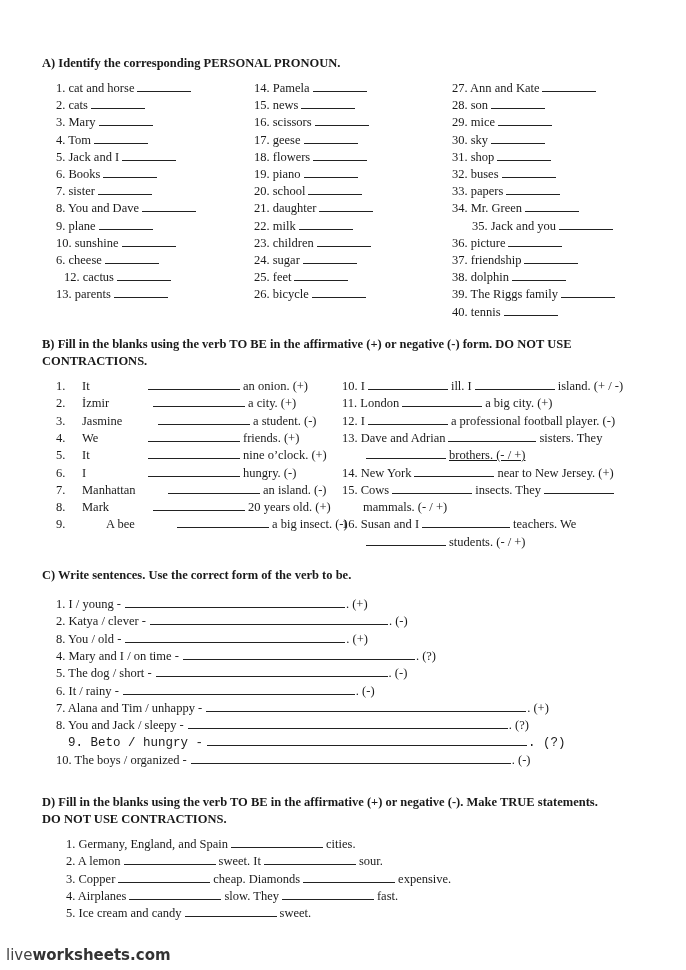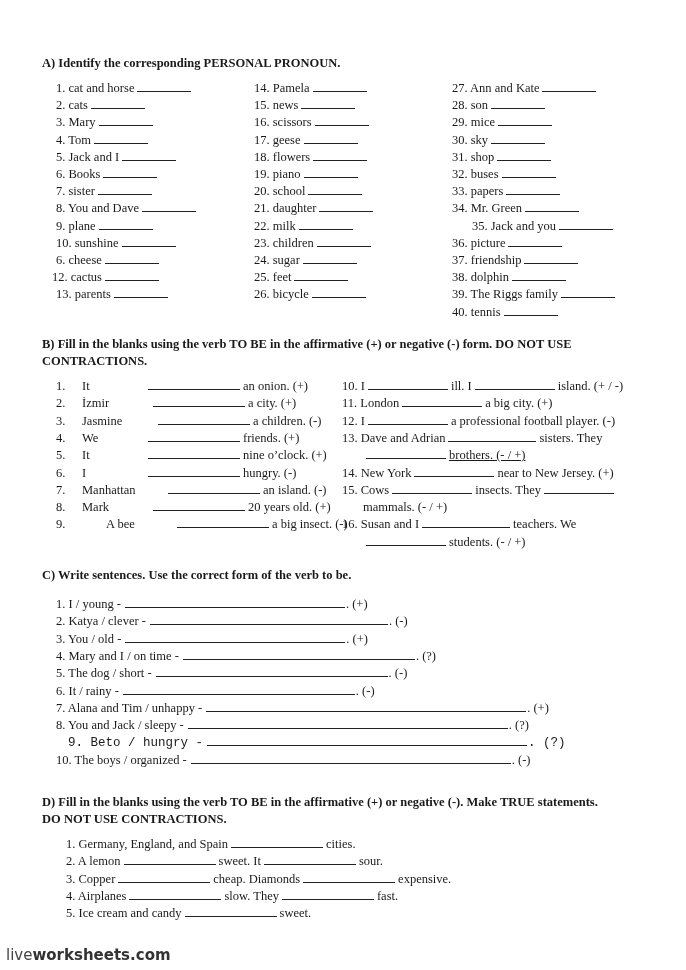--- a/index.html
+++ b/index.html
@@ -23,21 +23,21 @@
     <div class="row" style="left: 56px; top: 97.2px;"><span>2.  cats</span><span class="blank" style="width: 54px;"></span></div>
     <div class="row" style="left: 56px; top: 114.4px;"><span>3.  Mary</span><span class="blank" style="width: 54px;"></span></div>
     <div class="row" style="left: 56px; top: 131.6px;"><span>4.  Tom</span><span class="blank" style="width: 54px;"></span></div>
     <div class="row" style="left: 56px; top: 148.8px;"><span>5.  Jack and I</span><span class="blank" style="width: 54px;"></span></div>
     <div class="row" style="left: 56px; top: 166px;"><span>6.  Books</span><span class="blank" style="width: 54px;"></span></div>
     <div class="row" style="left: 56px; top: 183.2px;"><span>7.  sister</span><span class="blank" style="width: 54px;"></span></div>
     <div class="row" style="left: 56px; top: 200.4px;"><span>8.  You and Dave</span><span class="blank" style="width: 54px;"></span></div>
     <div class="row" style="left: 56px; top: 217.6px;"><span>9.  plane</span><span class="blank" style="width: 54px;"></span></div>
     <div class="row" style="left: 56px; top: 234.8px;"><span>10. sunshine</span><span class="blank" style="width: 54px;"></span></div>
     <div class="row" style="left: 56px; top: 252px;"><span>6. cheese</span><span class="blank" style="width: 54px;"></span></div>
-    <div class="row" style="left: 52px; top: 269.2px;"><span>12. cactus</span><span class="blank" style="width: 54px;"></span></div>
+    <div class="row" style="left: 64px; top: 269.2px;"><span>12. cactus</span><span class="blank" style="width: 54px;"></span></div>
     <div class="row" style="left: 56px; top: 286.4px;"><span>13. parents</span><span class="blank" style="width: 54px;"></span></div>
   </div>
 <div id="colA1">
     <div class="row" style="left: 254px; top: 80px;"><span>14. Pamela</span><span class="blank" style="width: 54px;"></span></div>
     <div class="row" style="left: 254px; top: 97.2px;"><span>15. news</span><span class="blank" style="width: 54px;"></span></div>
     <div class="row" style="left: 254px; top: 114.4px;"><span>16. scissors</span><span class="blank" style="width: 54px;"></span></div>
     <div class="row" style="left: 254px; top: 131.6px;"><span>17. geese</span><span class="blank" style="width: 54px;"></span></div>
     <div class="row" style="left: 254px; top: 148.8px;"><span>18. flowers</span><span class="blank" style="width: 54px;"></span></div>
     <div class="row" style="left: 254px; top: 166px;"><span>19. piano</span><span class="blank" style="width: 54px;"></span></div>
     <div class="row" style="left: 254px; top: 183.2px;"><span>20. school</span><span class="blank" style="width: 54px;"></span></div>
@@ -63,21 +63,21 @@
     <div class="row" style="left: 452px; top: 269.2px;"><span>38. dolphin</span><span class="blank" style="width: 54px;"></span></div>
     <div class="row" style="left: 452px; top: 286.4px;"><span>39. The Riggs family</span><span class="blank" style="width: 54px;"></span></div>
     <div class="row" style="left: 452px; top: 303.6px;"><span>40. tennis</span><span class="blank" style="width: 54px;"></span></div>
   </div>
 
 <div class="abs heading" style="left:42px;top:336px;">B) Fill in the blanks using the verb TO BE in the affirmative (+) or negative (-) form. DO NOT USE</div>
 <div class="abs heading" style="left:42px;top:353px;">CONTRACTIONS.</div>
 <div id="colBL">
     <div class="row" style="left: 56px; top: 378px;"><span class="num" style="width: 26px;">1.</span><span style="display: inline-block; width: 63px;">It</span><span class="blank" style="width: 92px;"></span><span>an onion. (+)</span></div>
     <div class="row" style="left: 56px; top: 395.3px;"><span class="num" style="width: 26px;">2.</span><span style="display: inline-block; width: 68px;">İzmir</span><span class="blank" style="width: 92px;"></span><span>a city. (+)</span></div>
-    <div class="row" style="left: 56px; top: 412.6px;"><span class="num" style="width: 26px;">3.</span><span style="display: inline-block; width: 73px;">Jasmine</span><span class="blank" style="width: 92px;"></span><span>a children. (-)</span></div>
+    <div class="row" style="left: 56px; top: 412.6px;"><span class="num" style="width: 26px;">3.</span><span style="display: inline-block; width: 73px;">Jasmine</span><span class="blank" style="width: 92px;"></span><span>a student. (-)</span></div>
     <div class="row" style="left: 56px; top: 429.9px;"><span class="num" style="width: 26px;">4.</span><span style="display: inline-block; width: 63px;">We</span><span class="blank" style="width: 92px;"></span><span>friends. (+)</span></div>
     <div class="row" style="left: 56px; top: 447.2px;"><span class="num" style="width: 26px;">5.</span><span style="display: inline-block; width: 63px;">It</span><span class="blank" style="width: 92px;"></span><span>nine o’clock. (+)</span></div>
     <div class="row" style="left: 56px; top: 464.5px;"><span class="num" style="width: 26px;">6.</span><span style="display: inline-block; width: 63px;">I</span><span class="blank" style="width: 92px;"></span><span>hungry. (-)</span></div>
     <div class="row" style="left: 56px; top: 481.8px;"><span class="num" style="width: 26px;">7.</span><span style="display: inline-block; width: 83px;">Manhattan</span><span class="blank" style="width: 92px;"></span><span>an island. (-)</span></div>
     <div class="row" style="left: 56px; top: 499.1px;"><span class="num" style="width: 26px;">8.</span><span style="display: inline-block; width: 68px;">Mark</span><span class="blank" style="width: 92px;"></span><span>20 years old. (+)</span></div>
     <div class="row" style="left: 56px; top: 516.4px;"><span class="num" style="width: 26px;">9.</span><span style="display: inline-block; width: 68px; margin-left: 24px;">A bee</span><span class="blank" style="width: 92px;"></span><span>a big insect. (-)</span></div>
   </div>
 <div id="colBR">
     <div class="row" style="left: 342px; top: 378px;"><span>10. I</span><span class="blank" style="width: 80px;"></span><span>ill. I</span><span class="blank" style="width: 80px;"></span><span>island. (+ / -)</span></div>
     <div class="row" style="left: 342px; top: 395.3px;"><span>11. London</span><span class="blank" style="width: 80px;"></span><span>a big city. (+)</span></div>
@@ -88,21 +88,21 @@
     <div class="row" style="left: 342px; top: 481.8px;"><span>15. Cows</span><span class="blank" style="width: 80px;"></span><span>insects. They</span><span class="blank" style="width: 70px;"></span></div>
     <div class="row" style="left: 363px; top: 499.1px;"><span>mammals. (- / +)</span></div>
     <div class="row" style="left: 342px; top: 516.4px;"><span>16. Susan   and   I</span><span class="blank" style="width: 88px;"></span><span>teachers.   We</span></div>
     <div class="row" style="left: 363px; top: 533.7px;"><span class="blank" style="width: 80px;"></span><span>students. (- / +)</span></div>
   </div>
 
 <div class="abs heading" style="left:42px;top:567px;">C) Write sentences. Use the correct form of the verb to be.</div>
 <div id="colC">
     <div class="row" style="left: 56px; top: 596px;"><span>1.  I / young -</span><span class="blank" style="width: 220px; margin: 0px 1px 0px 4px;"></span><span>. (+)</span></div>
     <div class="row" style="left: 56px; top: 613.3px;"><span>2.  Katya / clever -</span><span class="blank" style="width: 238px; margin: 0px 1px 0px 4px;"></span><span>. (-)</span></div>
-    <div class="row" style="left: 56px; top: 630.6px;"><span>3.  You / old -</span><span class="blank" style="width: 220px; margin: 0px 1px 0px 4px;"></span><span>. (+)</span></div>
+    <div class="row" style="left: 56px; top: 630.6px;"><span>8.  You / old -</span><span class="blank" style="width: 220px; margin: 0px 1px 0px 4px;"></span><span>. (+)</span></div>
     <div class="row" style="left: 56px; top: 647.9px;"><span>4.  Mary and I / on time -</span><span class="blank" style="width: 232px; margin: 0px 1px 0px 4px;"></span><span>. (?)</span></div>
     <div class="row" style="left: 56px; top: 665.2px;"><span>5.  The dog / short -</span><span class="blank" style="width: 232px; margin: 0px 1px 0px 4px;"></span><span>. (-)</span></div>
     <div class="row" style="left: 56px; top: 682.5px;"><span>6.  It / rainy -</span><span class="blank" style="width: 232px; margin: 0px 1px 0px 4px;"></span><span>. (-)</span></div>
     <div class="row" style="left: 56px; top: 699.8px;"><span>7.  Alana and Tim / unhappy -</span><span class="blank" style="width: 320px; margin: 0px 1px 0px 4px;"></span><span>. (+)</span></div>
     <div class="row" style="left: 56px; top: 717.1px;"><span>8.  You and Jack / sleepy -</span><span class="blank" style="width: 320px; margin: 0px 1px 0px 4px;"></span><span>. (?)</span></div>
     <div class="row" style="left: 68px; top: 734.4px; font-family: Liberation Mono, monospace;"><span>9.  Beto / hungry -</span><span class="blank" style="width: 320px; margin: 0px 1px 0px 4px;"></span><span>. (?)</span></div>
     <div class="row" style="left: 56px; top: 751.7px;"><span>10. The boys / organized -</span><span class="blank" style="width: 320px; margin: 0px 1px 0px 4px;"></span><span>. (-)</span></div>
   </div>
 
 <div class="abs heading" style="left:42px;top:794px;">D) Fill in the blanks using the verb TO BE in the affirmative (+) or negative (-). Make TRUE statements.</div>

